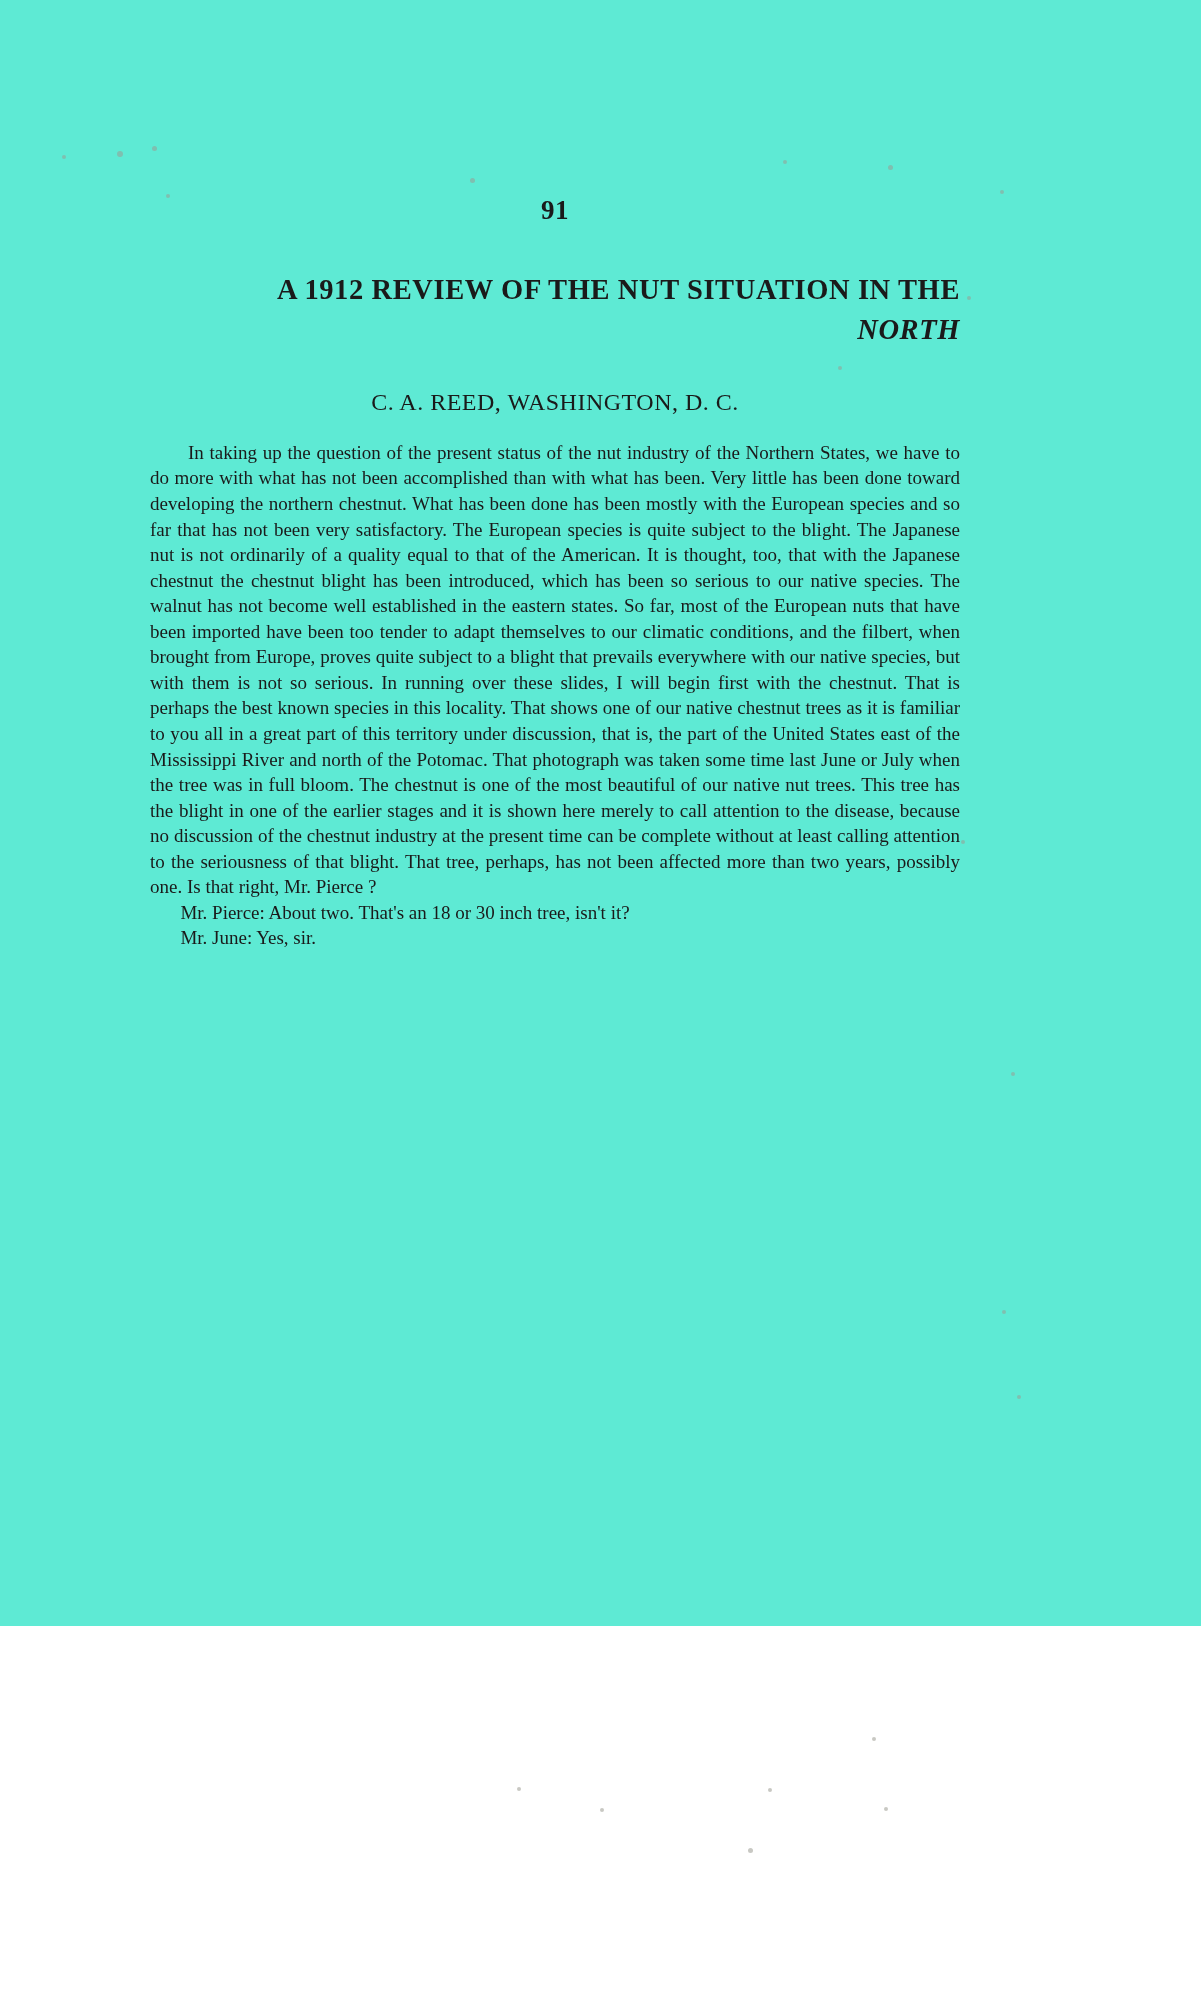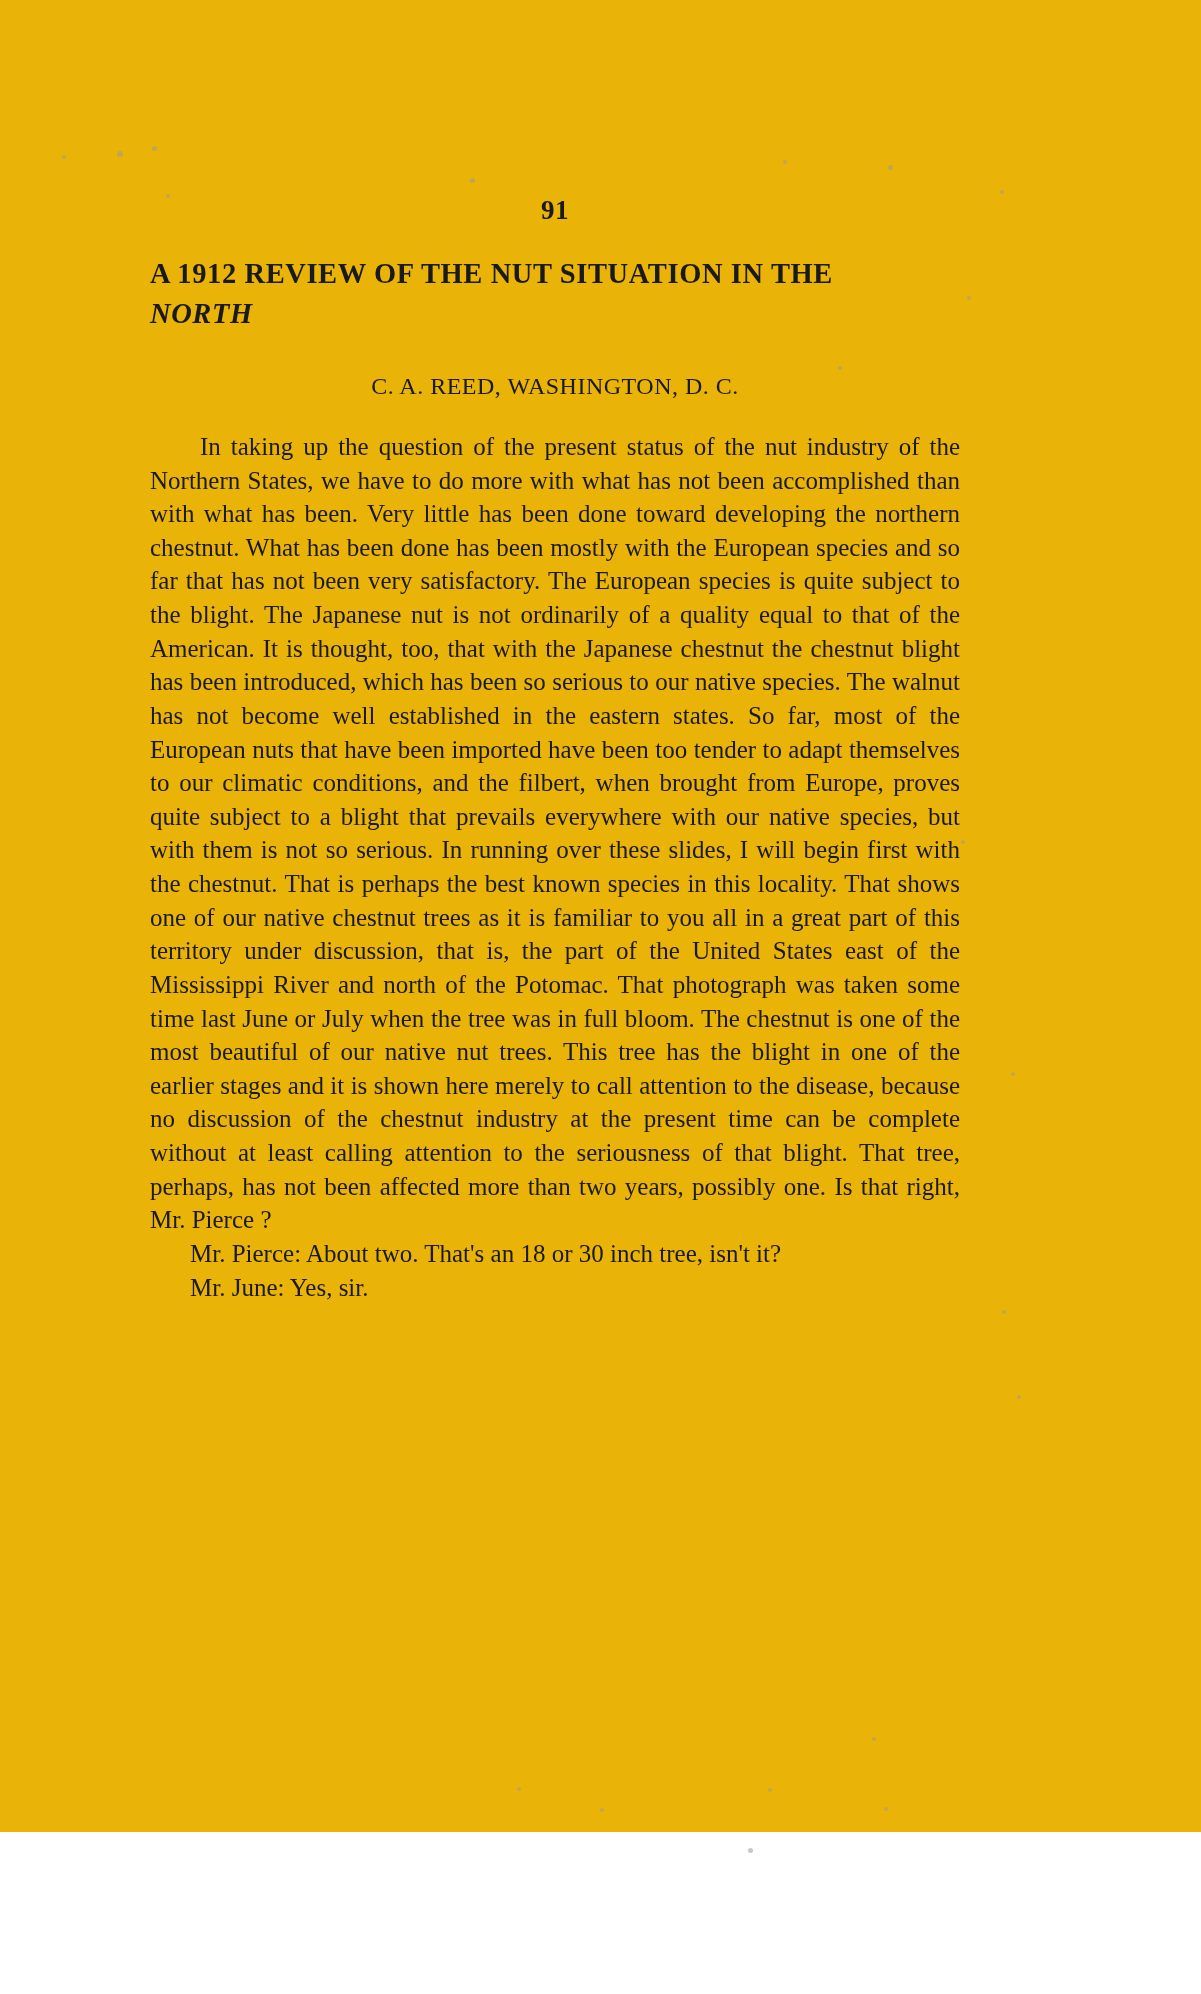--- a/index.html
+++ b/index.html
@@ -12,56 +12,56 @@
     height: 1994px;
     position: relative;
     font-family: "Liberation Serif", "DejaVu Serif", serif;
     color: #1a1a1a;
     overflow: hidden;
   }
   .page {
     position: absolute;
     top: 0; left: 0;
     width: 1201px;
-    height: 1832px;
-    background: #eab308;
+    height: 1626px;
+    background: #5eead4;
   }
   .content {
     position: absolute;
     left: 150px;
     top: 0;
     width: 810px;
   }
   .page-number {
     text-align: center;
     font-size: 27px;
     font-weight: bold;
     margin-top: 195px;
     letter-spacing: 0.5px;
   }
   .doc-title {
-    text-align: left;
+    text-align: right;
     font-size: 28.5px;
-    margin-top: 28px;
+    margin-top: 44px;
     line-height: 1.42;
     letter-spacing: 0.6px;
   }
   .doc-title .line2 {
     display: block;
     font-style: italic;
   }
   .byline {
     text-align: center;
     font-size: 24px;
     margin-top: 38px;
     letter-spacing: 0.5px;
   }
   .body-text {
-    margin-top: 30px;
-    font-size: 25px;
+    margin-top: 24px;
+    font-size: 19px;
     line-height: 1.345;
     text-align: justify;
     text-justify: inter-word;
     hyphens: none;
   }
   .body-text p {
     margin: 0;
     text-indent: 2.0em;
   }
   .body-text p.tight {

